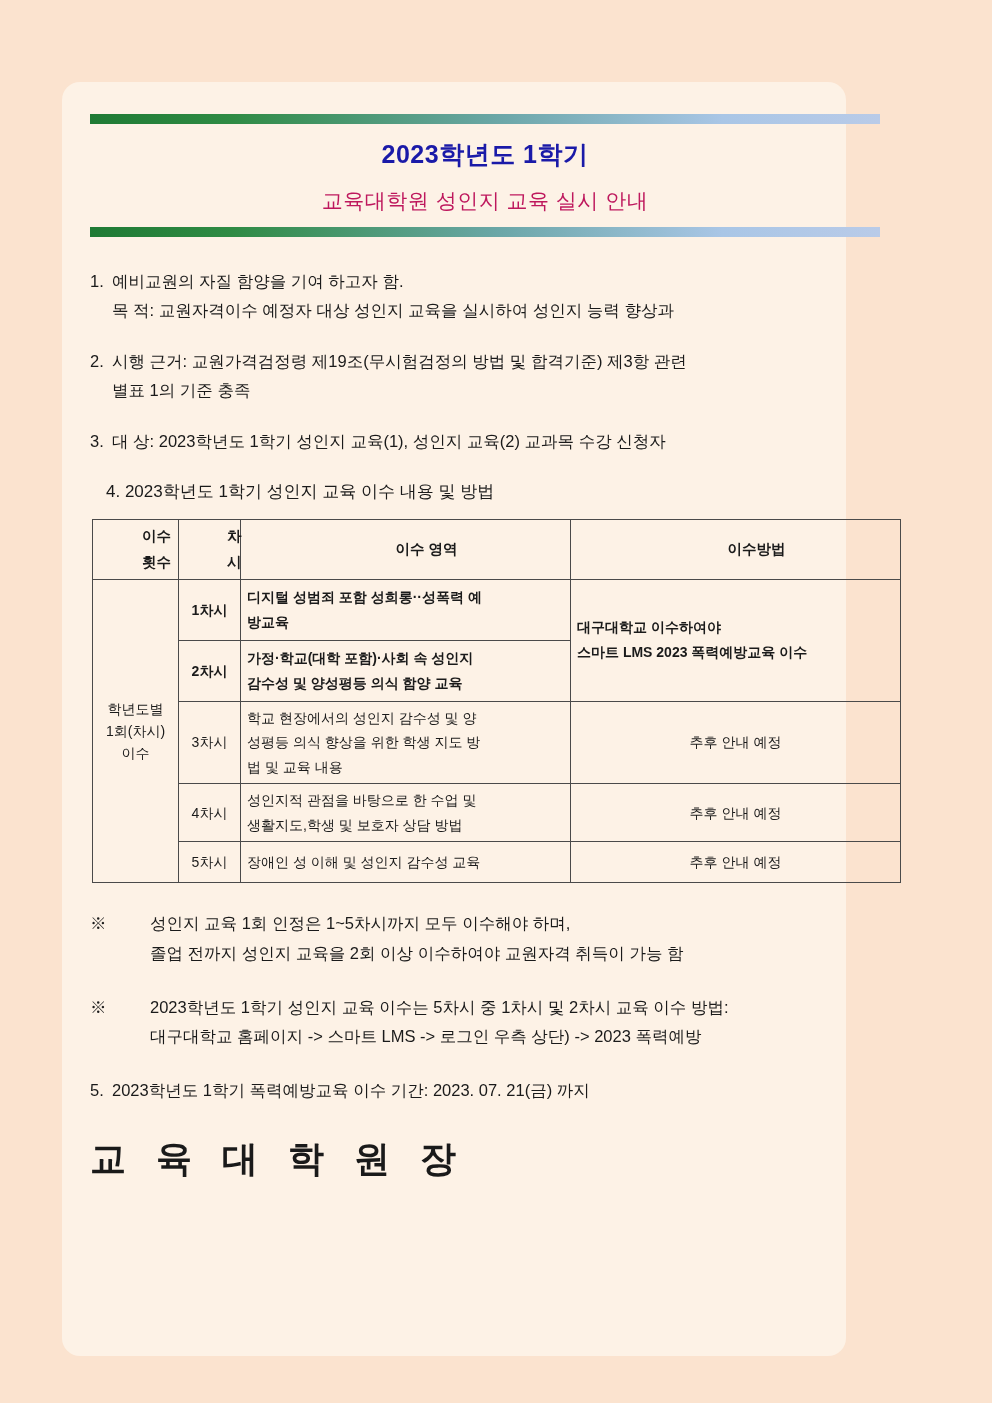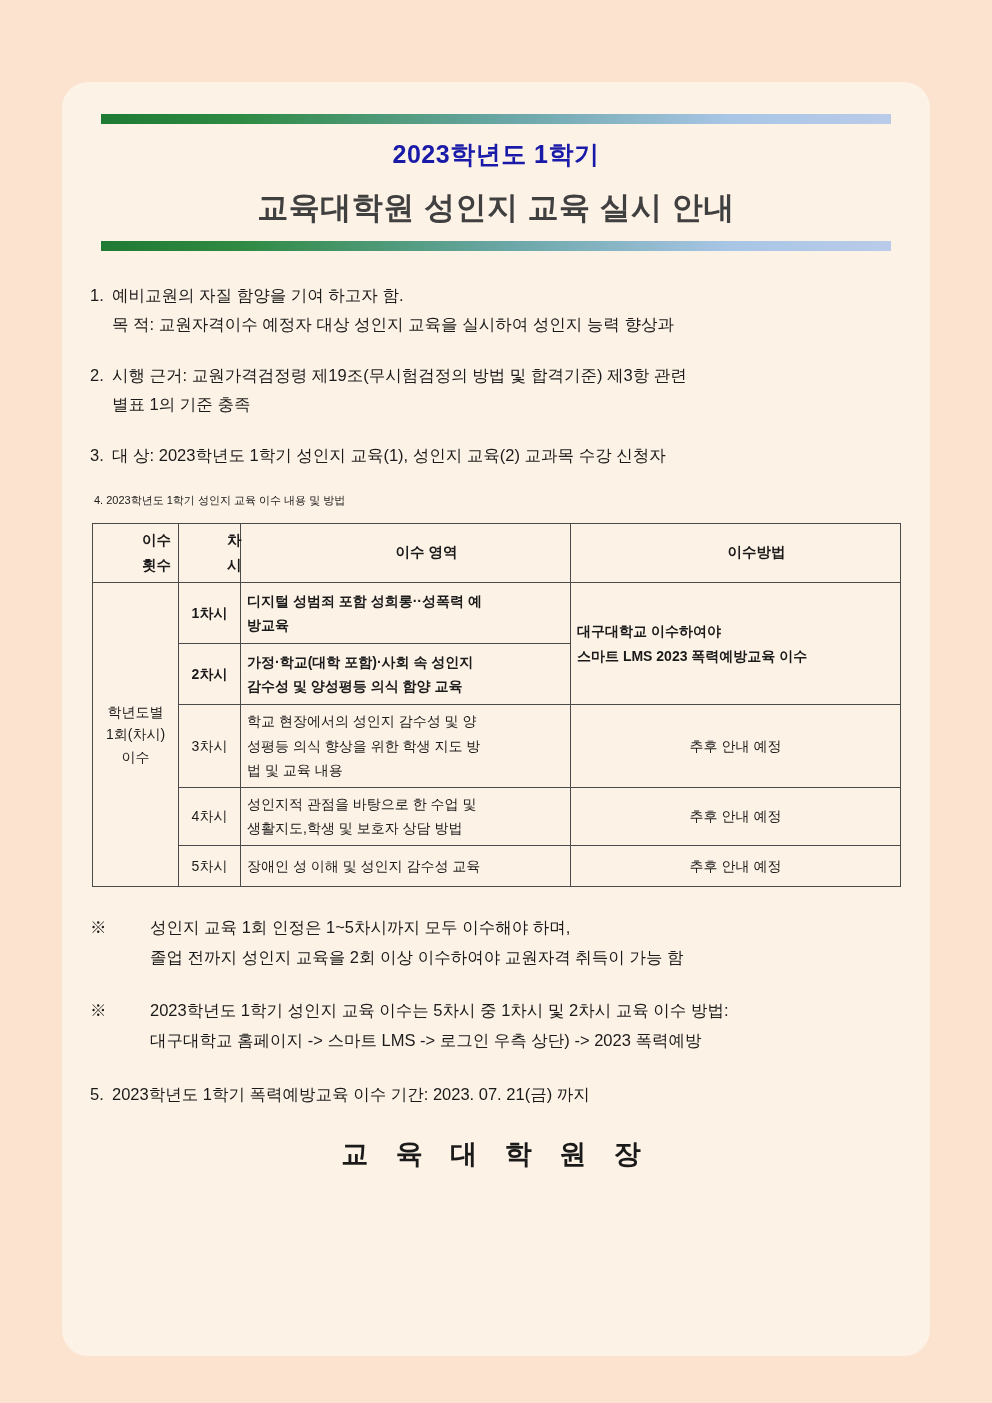--- a/index.html
+++ b/index.html
@@ -10,24 +10,24 @@
     width: 992px;
     height: 1403px;
     background: #fbe3cf;
     font-family: "Liberation Sans", sans-serif;
     overflow: hidden;
   }
   .page {
     position: absolute;
     left: 62px;
     top: 82px;
-    width: 868px;
+    width: 784px;
     height: 1274px;
     background: #fdf2e6;
-    border-radius: 26px;
+    border-radius: 18px;
     box-sizing: border-box;
     padding: 0;
   }
   .inner {
     position: absolute;
     left: 28px;
     top: 32px;
     right: 28px;
     bottom: 20px;
   }
@@ -47,23 +47,23 @@
   .hdr-title1 {
     text-align: center;
     color: #1a1aa8;
     font-size: 25px;
     font-weight: bold;
     letter-spacing: 0.5px;
     margin: 6px 0 16px 0;
   }
   .hdr-title2 {
     text-align: center;
-    color: #404040;
-    font-size: 31px;
-    font-weight: bold;
+    color: #be185d;
+    font-size: 21px;
+    font-weight: normal;
     letter-spacing: 0.5px;
     margin: 0 0 4px 0;
   }
 
   
   .body {
     margin-top: 30px;
     color: #1a1a1a;
     font-size: 16.5px;
     line-height: 1.75;
@@ -75,22 +75,22 @@
   .item .num {
     width: 22px;
     flex: 0 0 22px;
   }
   .item .txt {
     flex: 1;
   }
   .item .txt .l2 { display: block; }
 
   .sec4 {
-    margin: 0 0 12px 4px;
-    font-size: 11px;
+    margin: 0 0 12px 16px;
+    font-size: 17px;
   }
 
   
   table.tbl {
     border-collapse: collapse;
     width: 808px;
     margin: 4px 0 0 2px;
     table-layout: fixed;
   }
   table.tbl td, table.tbl th {
@@ -139,22 +139,21 @@
   }
   .item5 .num { width: 22px; flex: 0 0 22px; }
 
   .date {
     text-align: center;
     font-size: 16px;
     margin-top: 30px;
     letter-spacing: 1px;
   }
   .signer {
-    text-align: center;
-    font-size: 27px;
+    font-size: 36px;
     font-weight: bold;
     letter-spacing: 10px;
     margin-top: 22px;
   }
 </style>
 </head>
 <body>
 
 <div class="page">
   <div class="inner">

